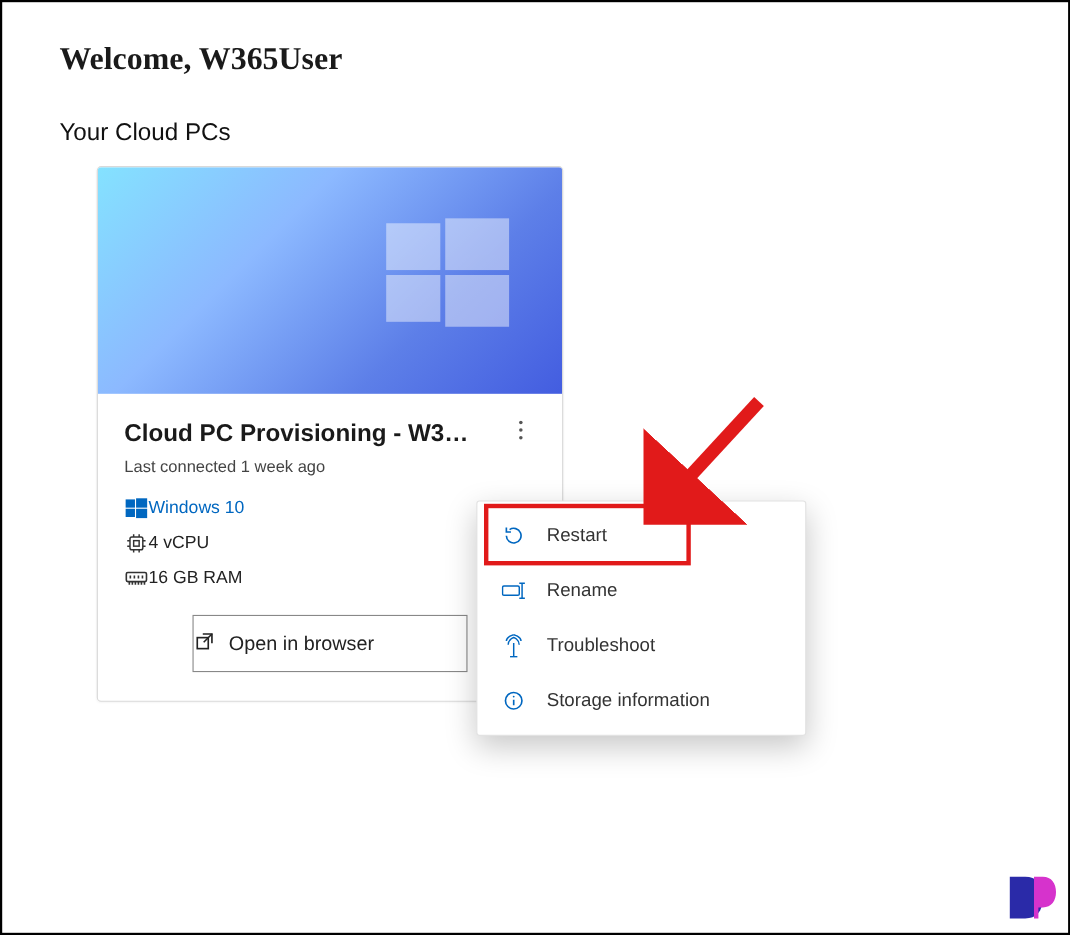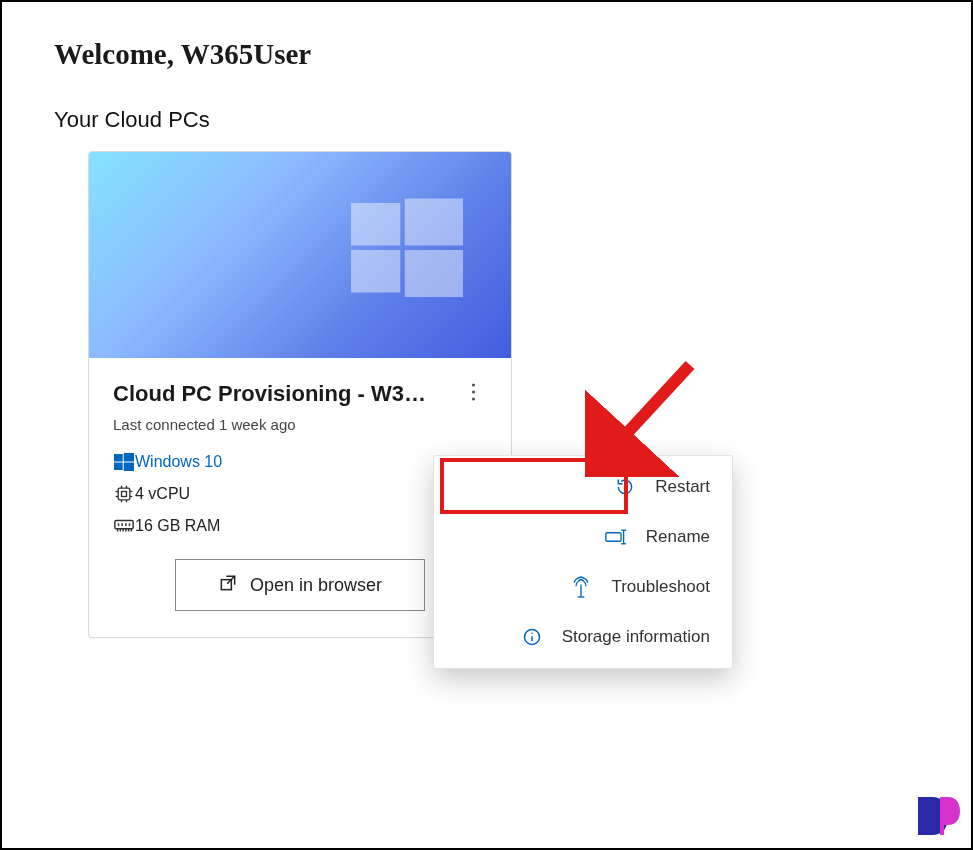--- a/index.html
+++ b/index.html
@@ -28,21 +28,21 @@
   .card-title-row { display: flex; align-items: center; justify-content: space-between; gap: 8px; }
   .card-title { font-size: 22px; font-weight: 600; color: #1a1a1a; white-space: nowrap; overflow: hidden; text-overflow: ellipsis; flex: 1; }
   .more-btn { width: 28px; height: 28px; display:flex; align-items:center; justify-content:center; color:#555; cursor:pointer; font-size:20px; }
   .subtext { font-size: 15px; color: #444; margin-top: 8px; margin-bottom: 18px; }
   .spec-row { display: flex; align-items: center; margin: 10px 0; font-size: 16px; color: #222; }
   .spec-row.link { color: #0067c0; }
   .spec-row .ic { width: 22px; height: 22px; display:flex; align-items:center; justify-content:center; color:#333; }
   .spec-row.link .ic { color:#0067c0; }
   .open-btn {
     margin: 22px auto 0 auto;
-    display:flex; align-items:center; justify-content:center;
+    display:flex; align-items:center; justify-content:flex-start;
     gap:12px;
     width: 250px; height: 52px;
     border: 1px solid #888;
     background:#fff;
     font-size: 18px; color:#222;
     cursor:pointer;
   }
   .context-menu {
     position: absolute;
     left: 433px; top: 455px;
@@ -53,21 +53,20 @@
     border-radius: 3px;
     padding: 6px 0;
   }
   .menu-item {
     display:flex; align-items:center;
     gap: 19px;
     padding: 14px 22px;
     font-size: 17px;
     color: #333;
     cursor:pointer;
-    justify-content:flex-end;
   }
   .menu-item .mic { width: 22px; height: 22px; display:flex; align-items:center; justify-content:center; color:#0067c0; }
   .red-box {
     position:absolute;
     left:440px; top:458px;
     width:188px; height:56px;
     border:4px solid #e11a1a;
     pointer-events:none;
   }
   .arrow {

